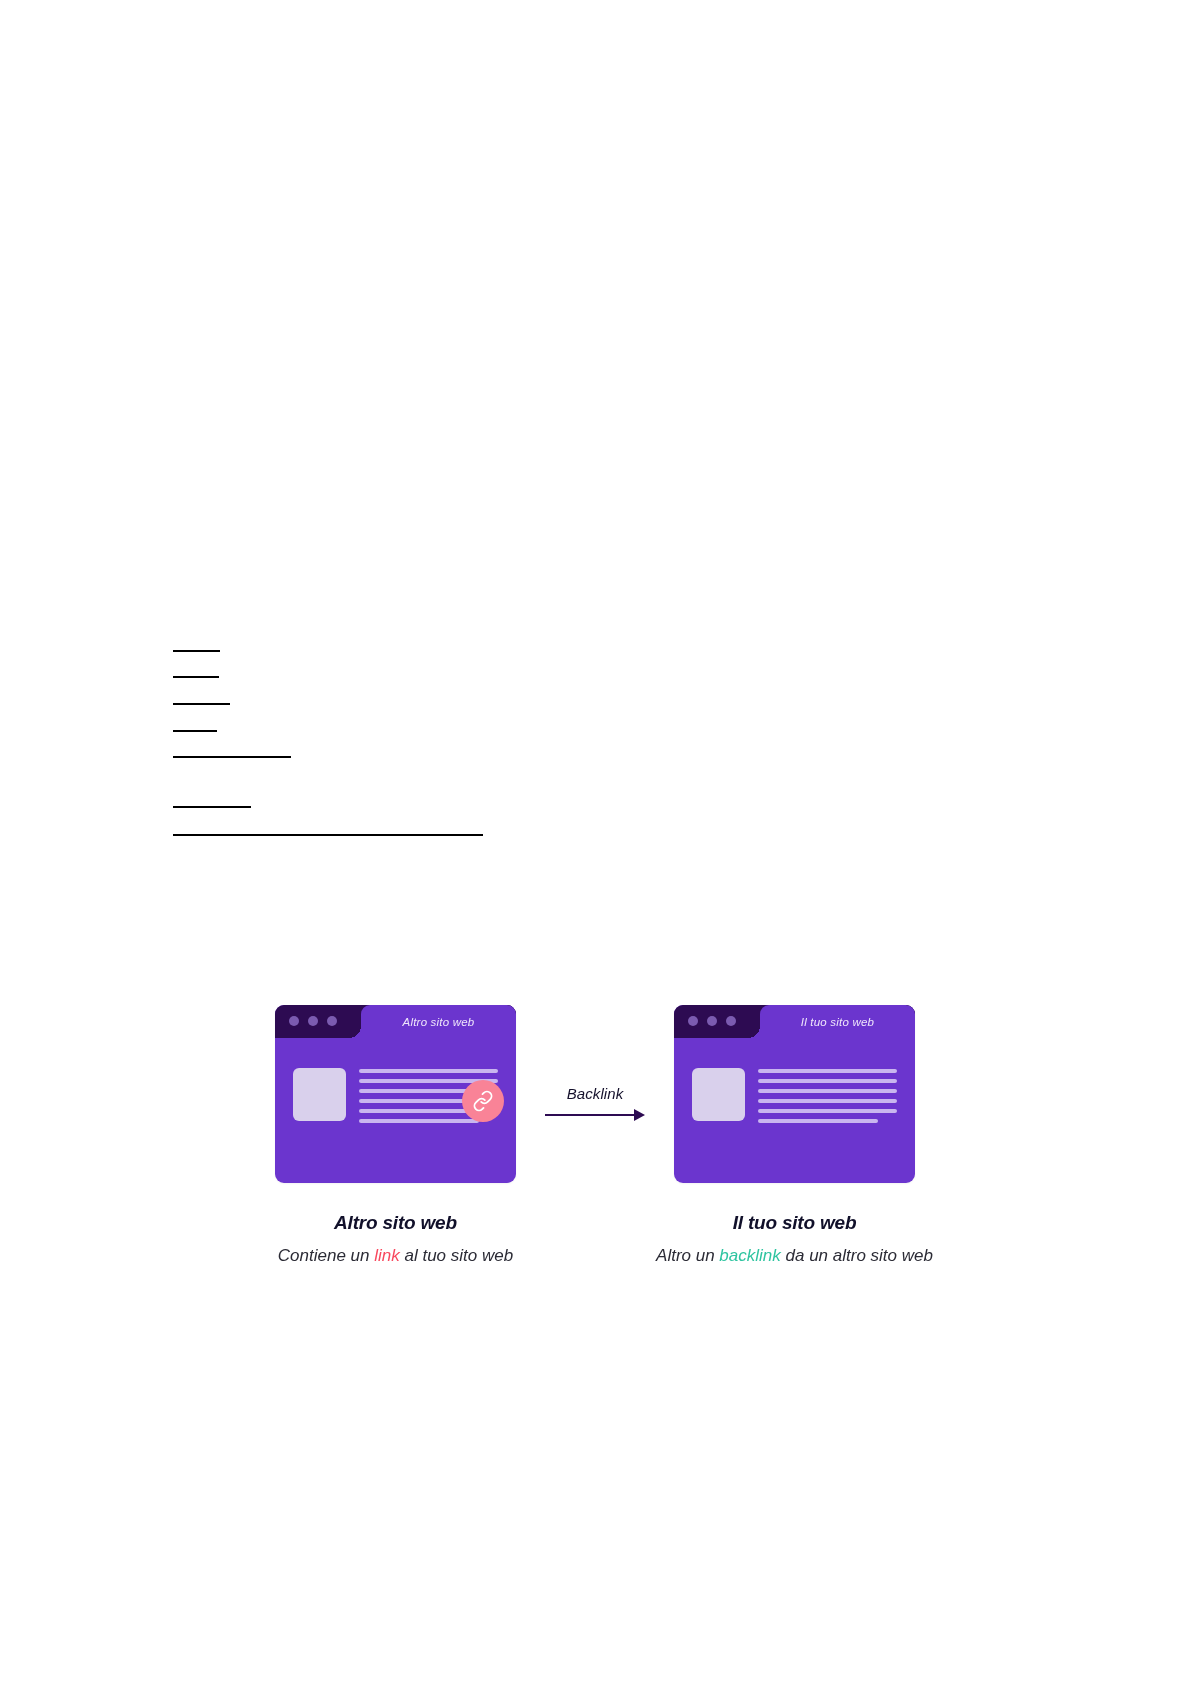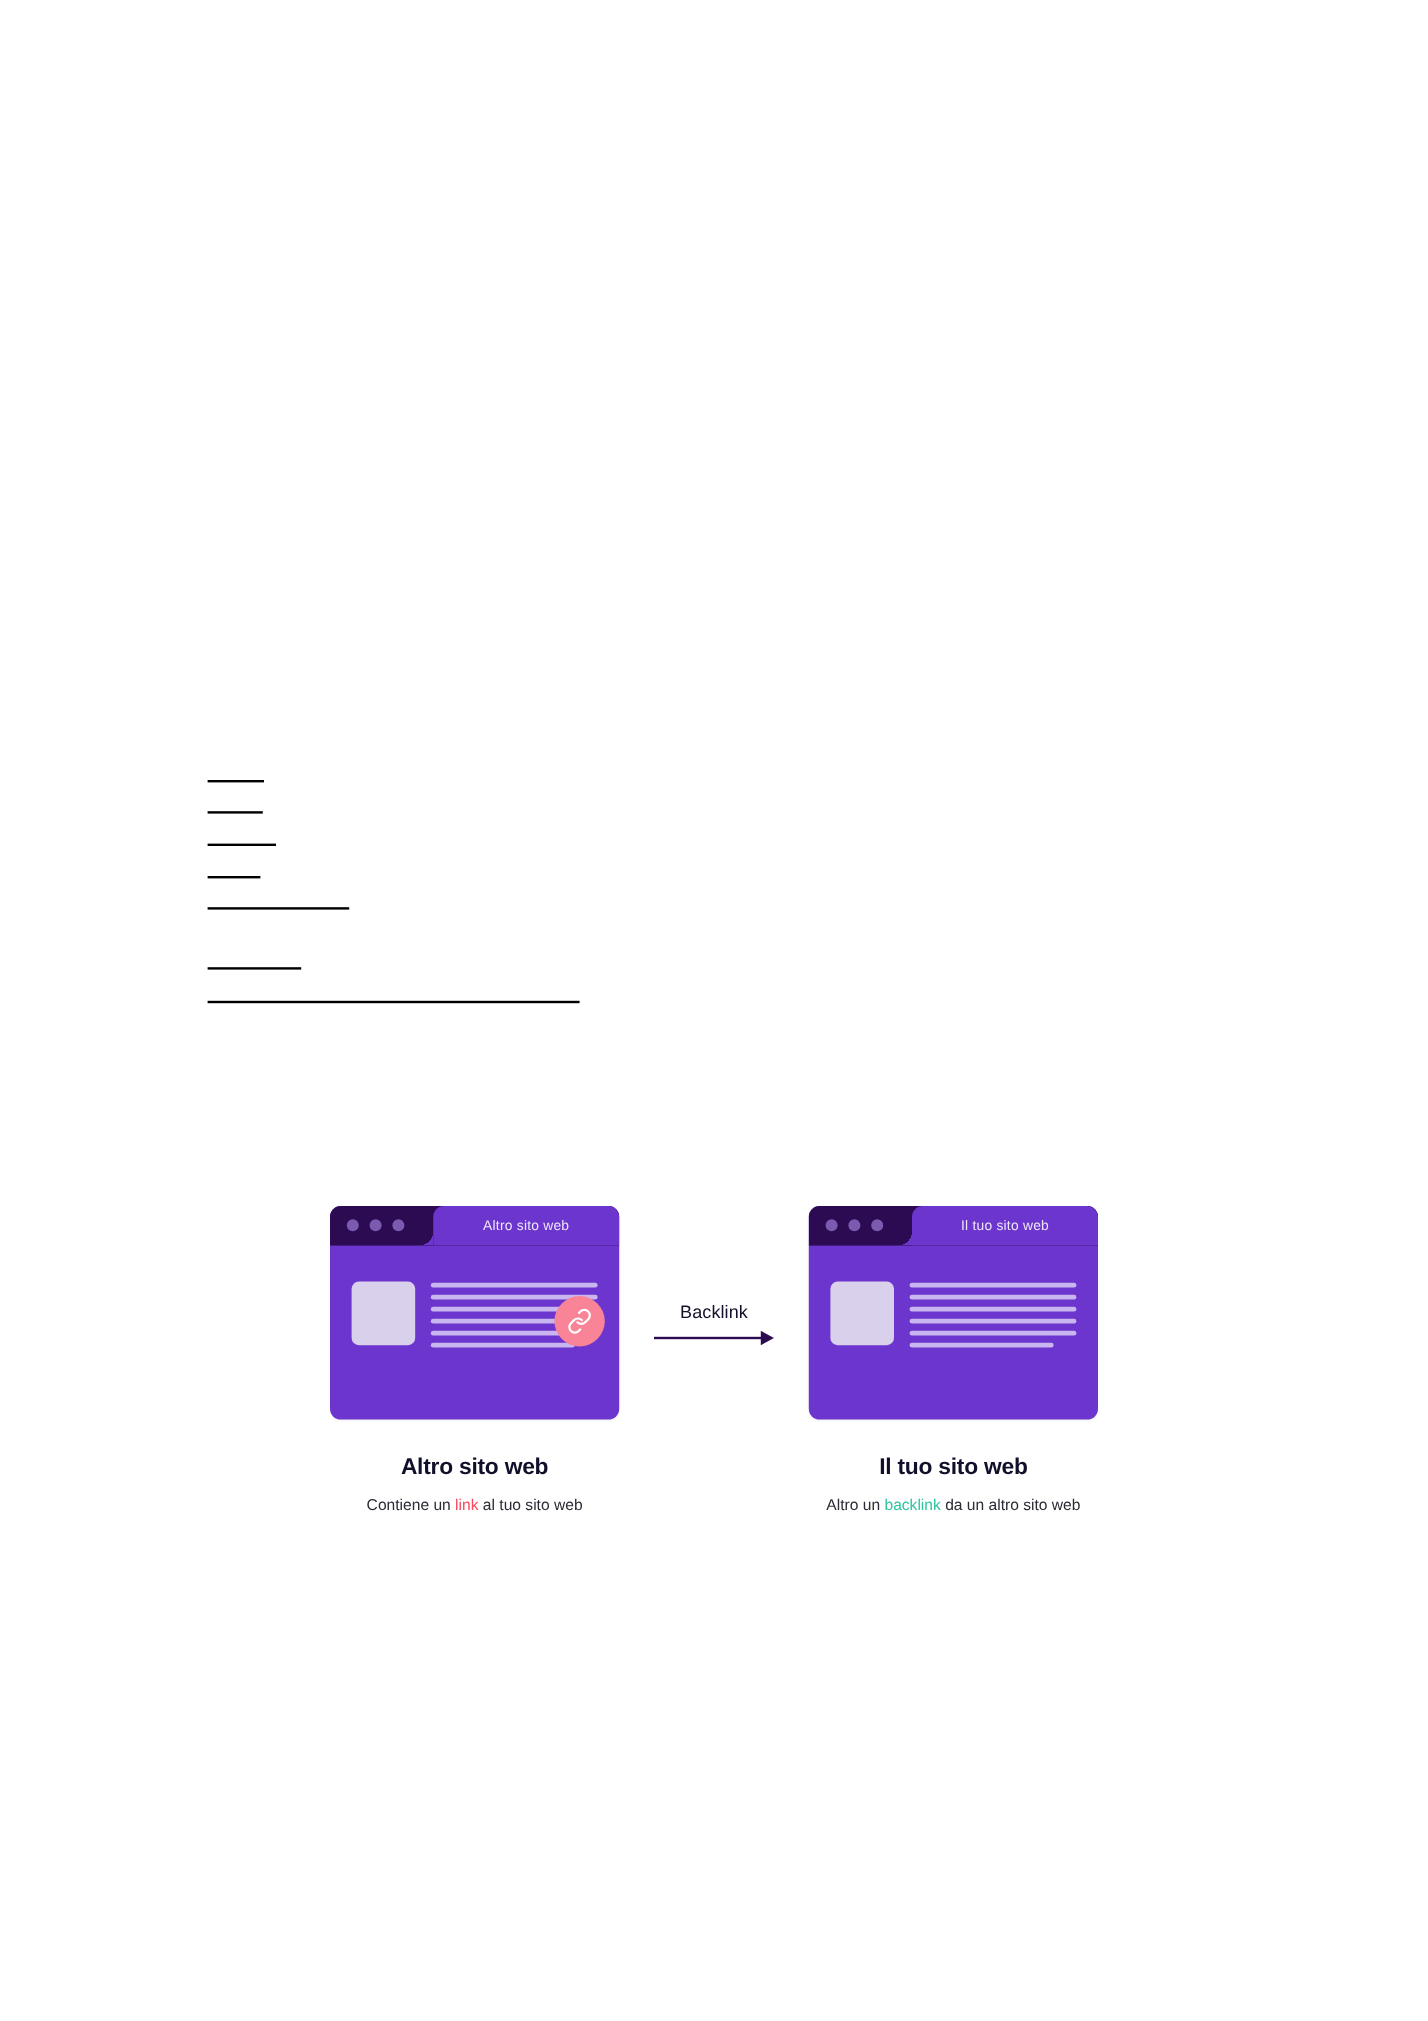--- a/index.html
+++ b/index.html
@@ -23,20 +23,21 @@
     border-bottom:2px solid #000000;
     margin-bottom:0;
   }
 
   
   .figure{
     position:absolute;
     left:0;
     top:1005px;
     width:1190px;
+    font-style:italic;
   }
   .figure-row{
     display:flex;
     justify-content:center;
     align-items:flex-start;
     gap:0px;
   }
 
   .col{
     width:281px;
@@ -174,21 +175,21 @@
   .caption-title{
     margin-top:29px;
     font-size:19px;
     font-weight:bold;
     color:#11102a;
     text-align:center;
     letter-spacing:-.2px;
   }
   .caption-sub{
     margin-top:12px;
-    font-size:13px;
+    font-size:17px;
     color:#2b2b35;
     text-align:left;
     white-space:nowrap;
   }
   .hl-link{color:#F8485E;}
   .hl-backlink{color:#2EC4A0;}
 </style>
 </head>
 <body>
 

